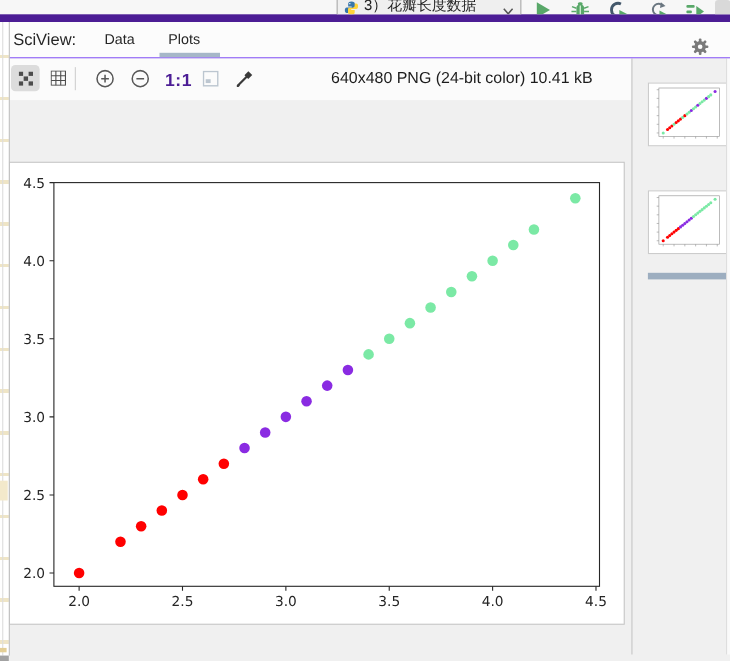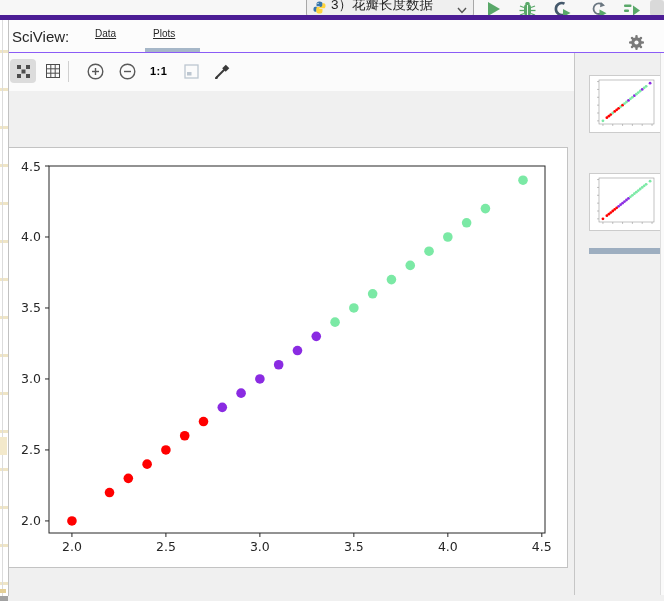--- a/index.html
+++ b/index.html
@@ -2,57 +2,57 @@
 <html><head>
 <meta charset="utf-8">
 <style>
   html,body{margin:0;padding:0;}
   body{width:664px;height:601px;position:relative;overflow:hidden;background:#f0f0f0;
        font-family:"Liberation Sans",sans-serif;-webkit-font-smoothing:antialiased;}
   button{margin:0;padding:0;border:none;background:none;cursor:pointer;}
 
   
   #top-bar{position:absolute;left:0;top:0;width:664px;height:20px;background:#f7f7f7;
-           border-bottom:5px solid #4c1d95;box-sizing:border-box;z-index:6;overflow:hidden;}
+           border-bottom:7px solid #4c1d95;box-sizing:border-box;z-index:6;overflow:hidden;}
   #run-config{position:absolute;left:306px;top:-7px;width:168px;height:25px;background:#efefef;
               border:1px solid #a8a8a8;border-radius:4px;display:flex;align-items:flex-end;
               padding:0 6px 3px 6px;box-sizing:border-box;gap:5px;font-size:13.5px;color:#1f1f1f;}
   #run-config .lbl{white-space:nowrap;flex:1;}
   .run-btn{position:absolute;top:1px;width:18px;height:17px;}
   #partial-btn{position:absolute;left:650px;top:0;width:14px;height:16px;background:#d9d9d9;border-radius:3px;}
 
   
   #gutter{position:absolute;left:0;top:20px;width:8px;height:576px;
           background:repeating-linear-gradient(to bottom,#ffffff 0 30px,#efe5c6 30px 33px,#ffffff 33px 38px);
           border-right:1px solid #c2c2c2;box-sizing:content-box;z-index:4;}
   #gutter-line{position:absolute;left:2px;top:20px;width:1px;height:576px;background:#dcdcdc;z-index:5;}
   #gutter-block{position:absolute;left:0;top:437px;width:7px;height:18px;background:#f3e9cb;z-index:5;}
   #bottom-tan{position:absolute;left:0;top:589px;width:6px;height:4px;background:#e4cf96;z-index:6;}
   #bottom-notch{position:absolute;left:0;top:596px;width:8px;height:5px;background:#a2a2a2;z-index:6;}
 
   
   #sciview-bar{position:absolute;left:8px;top:20px;width:656px;height:33px;background:#fcfcfc;
                border-bottom:1px solid #8b5cf6;box-sizing:border-box;z-index:3;}
   #sciview-title{position:absolute;left:4px;top:8px;font-size:15px;color:#262626;}
-  .tab{position:absolute;top:8px;font-size:10px;color:#262626;text-decoration:underline;}
+  .tab{position:absolute;top:8px;font-size:13px;color:#262626;}
   #tab-data{left:87px;}
   #tab-plots{left:145px;text-align:right;}
   #plots-underline{position:absolute;left:137px;top:28px;width:55px;height:4px;background:#a6b7c8;}
   #gear-btn{position:absolute;left:620px;top:14px;width:17px;height:17px;}
 
   
   #plots-area{position:absolute;left:8px;top:53px;width:566px;height:542px;background:#f0f0f0;z-index:2;}
   #plot-toolbar{position:absolute;left:0;top:0;width:566px;height:38px;background:#fbfbfb;}
   .tbtn{position:absolute;top:6px;width:26px;height:24px;display:flex;align-items:center;justify-content:center;border-radius:4px;}
   #tb-checker{left:2px;background:#dcdcdc;}
   #tb-grid{left:32px;}
   #tb-sep{position:absolute;left:60px;top:8px;width:1px;height:21px;background:#d0d0d0;}
   #tb-zoomin{left:74px;}
   #tb-zoomout{left:106px;}
-  #tb-11{position:absolute;left:142px;top:12px;font-size:11px;font-weight:bold;color:#000000;letter-spacing:0.5px;}
+  #tb-11{position:absolute;left:142px;top:12px;font-size:16px;font-weight:bold;color:#4c1d95;letter-spacing:0.5px;}
   #tb-fit{left:170px;}
   #tb-dropper{left:202px;}
   #info-text{position:absolute;left:293px;top:10px;font-size:14.5px;color:#1c1c1c;white-space:nowrap;}
 
   #plot-panel{position:absolute;left:0;top:94px;width:560px;height:421px;background:#ffffff;
               border:1px solid #c3c3c3;box-sizing:border-box;}
 
   
   #sidebar{position:absolute;left:574px;top:53px;width:90px;height:542px;background:#f0f0f0;
            border-left:1px solid #c6c6c6;box-sizing:border-box;z-index:2;}
@@ -193,20 +193,21 @@
         <rect x="3" y="8" width="4.5" height="3.5" fill="#bcc6d0"></rect>
       </svg>
     </button>
     <button class="tbtn" id="tb-dropper">
       <svg width="16" height="16" viewBox="0 0 16 16">
         <polygon points="7.2,5.3 10.8,1.7 14.3,5.2 10.7,8.8" fill="#3a3a3a"></polygon>
         <line x1="9" y1="7" x2="2" y2="14" stroke="#3a3a3a" stroke-width="2" stroke-linecap="round"></line>
         <line x1="1.7" y1="14.6" x2="1.2" y2="15.1" stroke="#3a3a3a" stroke-width="2.4" stroke-linecap="round"></line>
       </svg>
     </button>
+    <span id="info-text">640x480 PNG (24-bit color) 10.41 kB</span>
   </div>
 
   <div id="plot-panel">
     <svg id="main-plot" width="558" height="419">
         <rect x="40" y="18" width="496" height="367" fill="none" stroke="#262626" stroke-width="1"></rect>
         <line x1="62.929897688518395" y1="385" x2="62.929897688518395" y2="389" stroke="#262626" stroke-width="1"></line>
         <text x="62.929897688518395" y="403" text-anchor="middle" font-size="12.5" font-family="DejaVu Sans, sans-serif" fill="#262626">2.0</text>
         <line x1="156.90488821523303" y1="385" x2="156.90488821523303" y2="389" stroke="#262626" stroke-width="1"></line>
         <text x="156.90488821523303" y="403" text-anchor="middle" font-size="12.5" font-family="DejaVu Sans, sans-serif" fill="#262626">2.5</text>
         <line x1="250.87987874194772" y1="385" x2="250.87987874194772" y2="389" stroke="#262626" stroke-width="1"></line>

